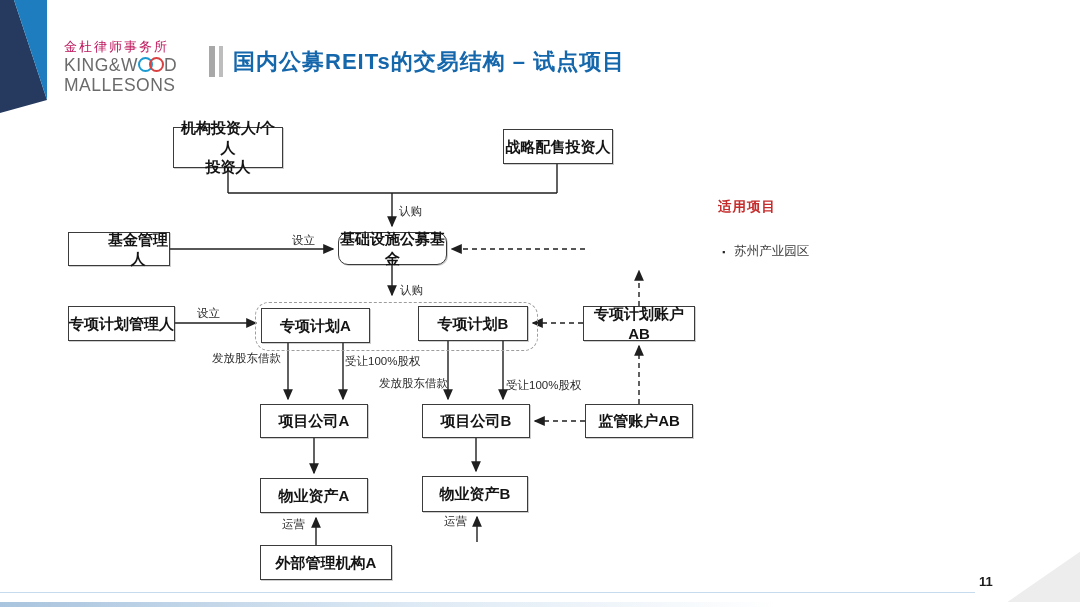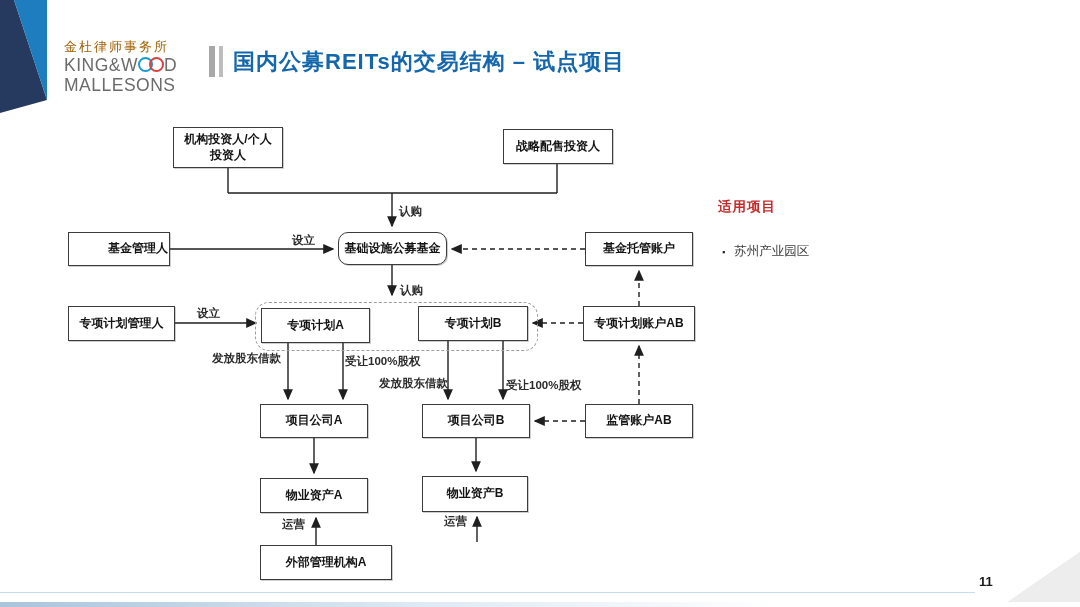--- a/index.html
+++ b/index.html
@@ -3,45 +3,45 @@
 <meta charset="utf-8">
 <style>
   html,body{margin:0;padding:0;background:#fff;}
   #slide{
     position:relative;width:1080px;height:607px;background:#ffffff;overflow:hidden;
     font-family:"Liberation Sans",sans-serif;color:#1a1a1a;
   }
   
   #corner-accent{position:absolute;left:0;top:0;}
   .logo{position:absolute;left:64px;top:40px;line-height:1;}
-  .logo-cn{font-size:13px;color:#a16207;letter-spacing:2px;margin-bottom:4px;}
+  .logo-cn{font-size:13px;color:#be185d;letter-spacing:2px;margin-bottom:4px;}
   .logo-en{font-size:17.5px;color:#6b6b6b;letter-spacing:0.5px;margin-top:2px;}
   .logo-o{display:inline-block;width:11px;height:11px;border-radius:50%;vertical-align:-1px;}
   .logo-o.blue{border:2.5px solid #1b9ad2;}
   .logo-o.red{border:2.5px solid #d94040;margin-left:-4px;}
   .title-wrap{position:absolute;left:209px;top:46px;display:flex;align-items:center;}
   .tbar{display:inline-block;height:31px;}
   .tbar1{width:6px;background:#a8a8a8;margin-right:4px;}
   .tbar2{width:4px;background:#bdbdbd;margin-right:10px;}
   .page-title{font-size:22px;font-weight:bold;color:#1567ac;letter-spacing:1px;white-space:nowrap;}
   
   .side-heading{position:absolute;left:718px;top:198px;font-size:13.5px;font-weight:bold;color:#c52b2b;letter-spacing:1px;}
   .side-item{position:absolute;left:722px;top:243px;font-size:12.5px;color:#3c3c3c;display:flex;align-items:center;}
   .bullet{font-size:9px;color:#222;margin-right:9px;}
   
   .node{
     position:absolute;display:flex;align-items:center;justify-content:center;text-align:center;
     background:#fff;border:1.4px solid #3b3b3b;box-shadow:1px 1px 0 rgba(60,60,60,.25);
-    font-size:12px;font-weight:bold;color:#141414;line-height:1.3;white-space:pre-line;box-sizing:border-box;
+    font-size:15px;font-weight:bold;color:#141414;line-height:1.3;white-space:pre-line;box-sizing:border-box;
   }
   .dashed-group{
     position:absolute;left:255px;top:302px;width:283px;height:49px;
     border:1.2px dashed #9d9d9d;border-radius:14px;box-sizing:border-box;background:transparent;
   }
-  .edge-label{position:absolute;font-size:11.5px;font-weight:700;color:#2b2b2b;white-space:nowrap;}
+  .edge-label{position:absolute;font-size:11.5px;font-weight:400;color:#2b2b2b;white-space:nowrap;}
   #connectors{position:absolute;left:0;top:0;pointer-events:none;}
   
   .footer-line{position:absolute;left:0;top:592px;width:975px;height:1.4px;background:#c7dbee;}
   .page-number{position:absolute;left:979px;top:574px;font-size:13px;font-weight:bold;color:#1c1c1c;}
   .corner-wedge{position:absolute;right:0;bottom:0;width:85px;height:60px;
     background:#ededed;clip-path:polygon(100% 8%,100% 100%,6% 100%);}
   .bottom-grad{position:absolute;left:0;bottom:0;width:100%;height:5px;
     background:linear-gradient(to right,#a9c4de 0%,#dde9f4 38%,#ffffff 72%);}
 </style>
 </head>
@@ -104,21 +104,20 @@
     </g>
   </svg>
 
   <div class="dashed-group"></div>
 
   <div class="node" style="left:173px;top:127px;width:110px;height:41px;">机构投资人/个人
 投资人</div>
   <div class="node" style="left:503px;top:129px;width:110px;height:35px;">战略配售投资人</div>
   <div class="node" style="left:68px;top:232px;width:102px;height:34px;padding-left:38px;">基金管理人</div>
   <div class="node" style="left:338px;top:232px;width:109px;height:33px;border-radius:10px;">基础设施公募基金</div>
-  <div class="node" style="left:585px;top:232px;width:108px;height:34px;">基金托管账户</div>
   <div class="node" style="left:68px;top:306px;width:107px;height:35px;">专项计划管理人</div>
   <div class="node" style="left:261px;top:308px;width:109px;height:35px;">专项计划A</div>
   <div class="node" style="left:418px;top:306px;width:110px;height:35px;text-align:right;">专项计划B</div>
   <div class="node" style="left:583px;top:306px;width:112px;height:35px;">专项计划账户AB</div>
   <div class="node" style="left:260px;top:404px;width:108px;height:34px;">项目公司A</div>
   <div class="node" style="left:422px;top:404px;width:108px;height:34px;">项目公司B</div>
   <div class="node" style="left:585px;top:404px;width:108px;height:34px;">监管账户AB</div>
   <div class="node" style="left:260px;top:478px;width:108px;height:35px;">物业资产A</div>
   <div class="node" style="left:422px;top:476px;width:106px;height:36px;">物业资产B</div>
   <div class="node" style="left:260px;top:545px;width:132px;height:35px;">外部管理机构A</div>

